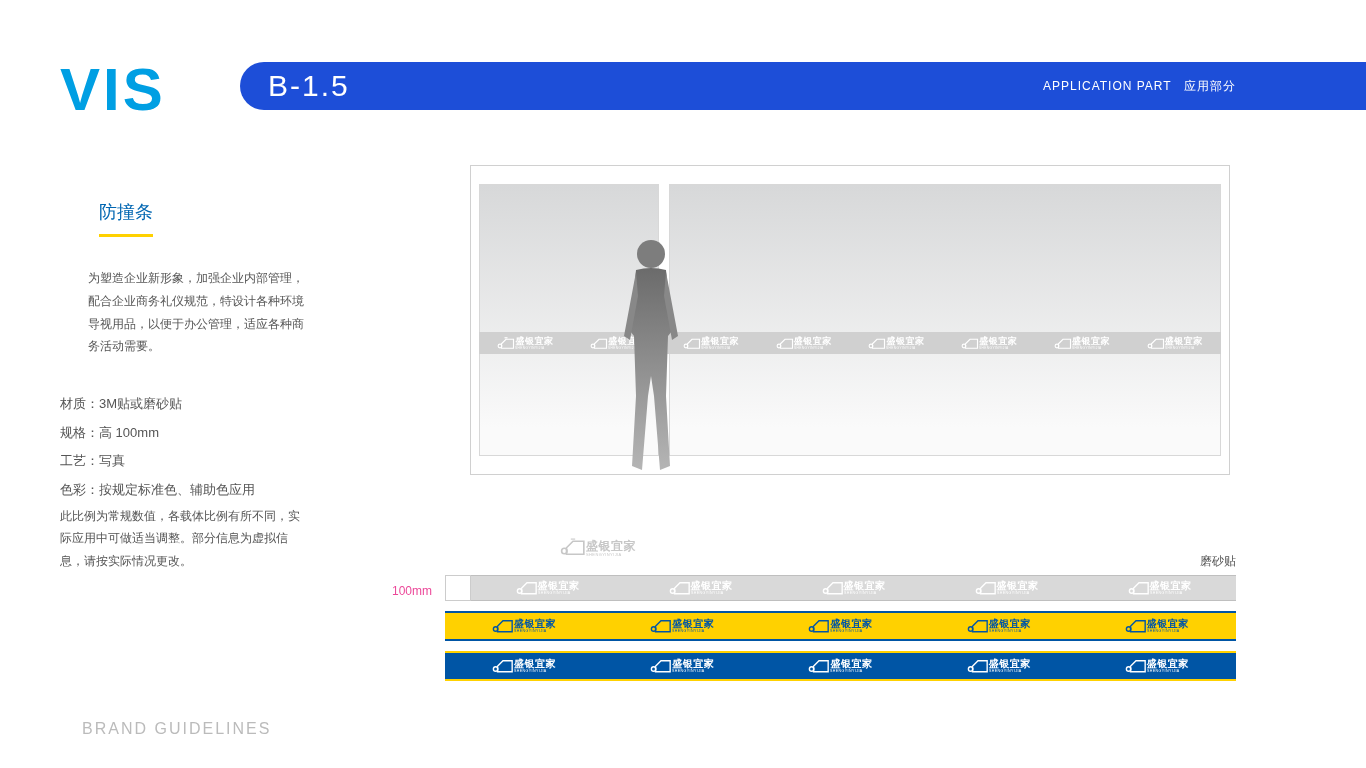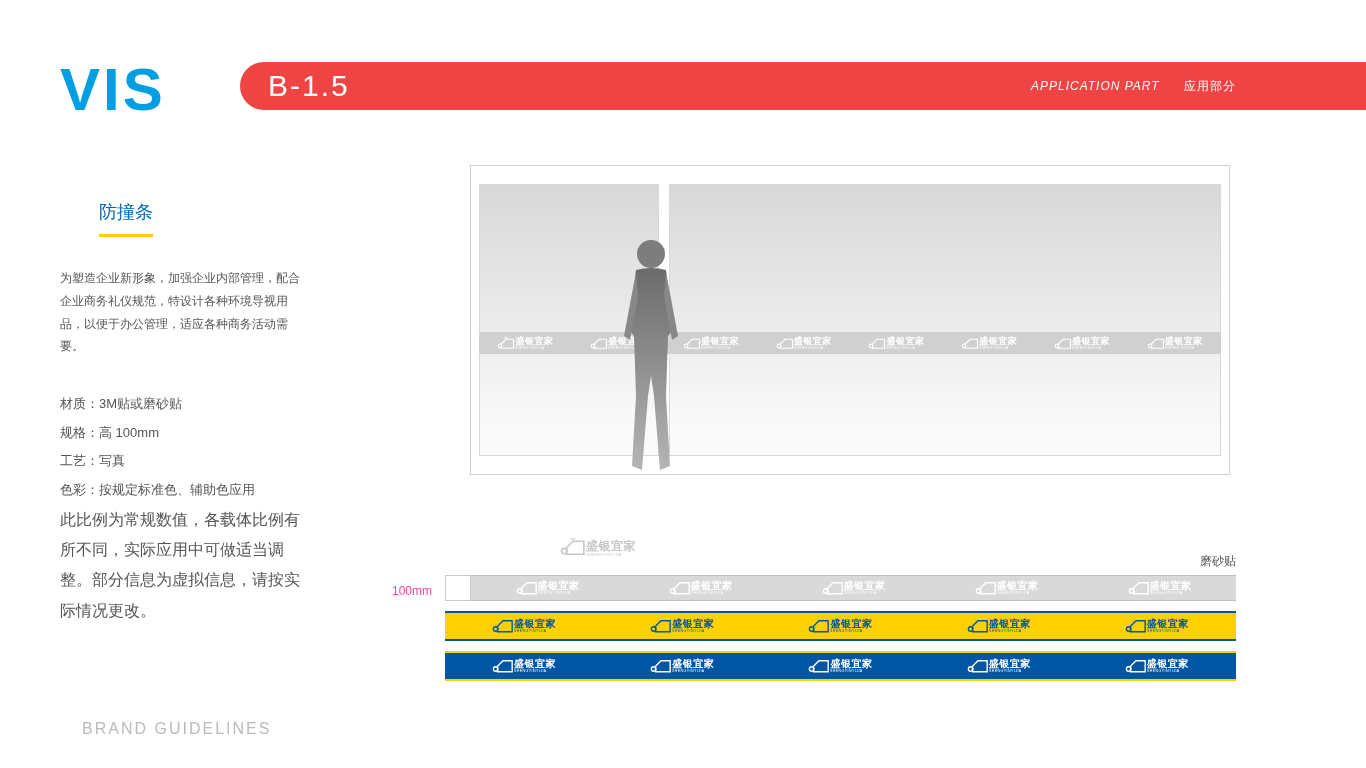--- a/index.html
+++ b/index.html
@@ -1,32 +1,32 @@
 <!DOCTYPE html>
 <html><head>
 <meta charset="utf-8">
 <style>
   * { box-sizing: border-box; margin: 0; padding: 0; }
   html, body { width: 1366px; height: 768px; font-family: "Microsoft YaHei", "PingFang SC", Arial, sans-serif; background: #fff; color: #555; }
   .page { position: relative; width: 1366px; height: 768px; padding: 60px 73px 0 60px; }
 
   
   .vis { position: absolute; top: 55px; left: 60px; font-size: 60px; font-weight: 600; color: #009fe3; letter-spacing: 3px; }
-  .header-bar { position: absolute; top: 62px; left: 240px; right: 0; height: 48px; background: #ef4444; border-radius: 24px 0 0 24px; display: flex; align-items: center; padding-left: 28px; padding-right: 130px; }
+  .header-bar { position: absolute; top: 62px; left: 240px; right: 0; height: 48px; background: #1d4ed8; border-radius: 24px 0 0 24px; display: flex; align-items: center; padding-left: 28px; padding-right: 130px; }
   .section-code { font-size: 30px; font-weight: 300; color: #fff; letter-spacing: 2px; }
   .app-part { position: absolute; right: 130px; color: #fff; font-size: 12px; letter-spacing: 1px; }
-  .app-part .en { margin-right: 20px; font-style: italic; }
+  .app-part .en { margin-right: 8px; }
 
   
   .left-col { position: absolute; left: 60px; top: 200px; width: 250px; }
   .sec-title { font-size: 18px; color: #0066b2; font-weight: 500; padding-bottom: 10px; border-bottom: 3px solid #ffd100; display: inline-block; margin-left: 39px; }
-  .desc { margin-top: 30px; font-size: 12px; color: #555; line-height: 1.9; }
+  .desc { margin-top: 30px; font-size: 12px; color: #555; line-height: 1.9; margin-left: 28px; }
   .spec { margin-top: 32px; font-size: 13px; color: #555; line-height: 2.2; }
   .notes-h { margin-top: 180px; font-size: 12px; color: #555; }
-  .notes-body { font-size: 16px; color: #555; line-height: 1.9; }
+  .notes-body { font-size: 12px; color: #555; line-height: 1.9; }
 
   
   .main { position: absolute; left: 470px; top: 165px; width: 760px; height: 310px; border: 1px solid #d0d0d0; }
   .glass-left, .glass-right { position: absolute; top: 18px; bottom: 18px; border: 1px solid #d8d8d8; background: linear-gradient(180deg, #d7d8d9 0%, #fafafa 90%); }
   .glass-left { left: 8px; width: 180px; }
   .glass-right { left: 198px; right: 8px; }
   .person { position: absolute; left: 135px; bottom: 0; width: 90px; height: 238px; }
   .strip-gray-scene { position: absolute; top: 166px; left: 8px; right: 8px; height: 22px; background: #d0d0d0; display: flex; align-items: center; justify-content: space-around; overflow: hidden; }
 
   

